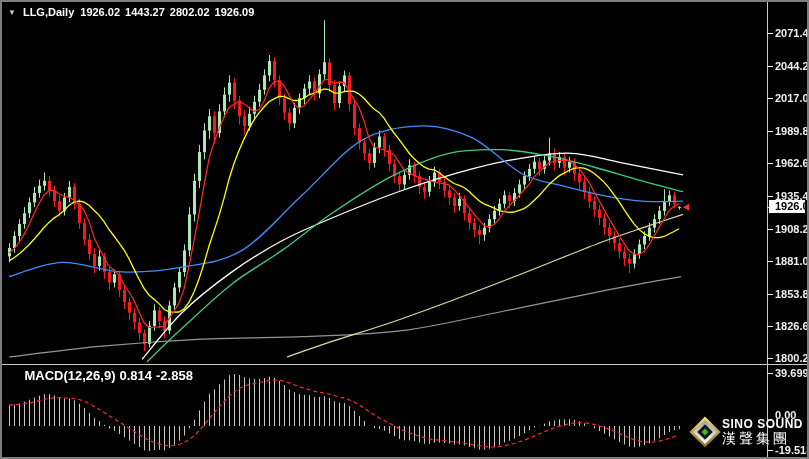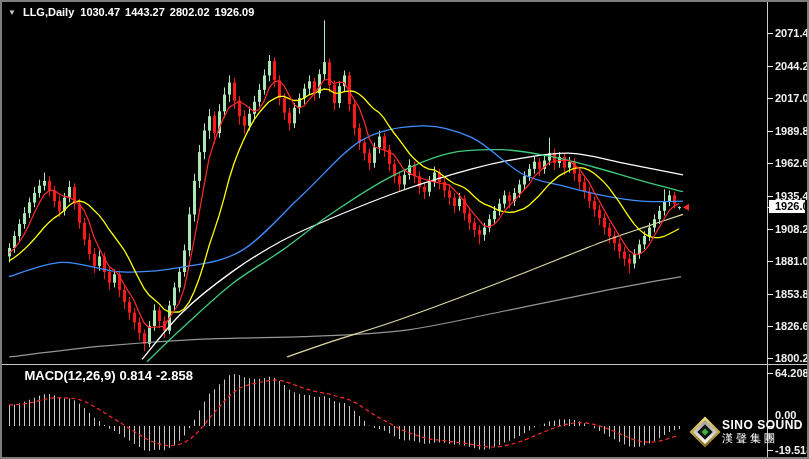--- a/index.html
+++ b/index.html
@@ -34,21 +34,21 @@
   #logo .diamond-wrap{position:relative;width:34px;height:34px;flex:0 0 auto;}
   #logo .d1,#logo .d2,#logo .d3,#logo .d4{
     position:absolute;left:50%;top:50%;transform:translate(-50%,-50%) rotate(45deg);
   }
   #logo .d1{width:22px;height:22px;background:linear-gradient(135deg,#f7e27a,#8a6d1c);}
   #logo .d2{width:17px;height:17px;background:linear-gradient(315deg,#ffffff,#9a9a9a);}
   #logo .d3{width:11px;height:11px;background:#141414;}
   #logo .d4{width:5px;height:5px;background:#3db53d;}
   #logo .logo-text{color:#fff;line-height:1.05;}
   #logo .l1{font-size:12px;font-weight:700;letter-spacing:.5px;}
-  #logo .l2{font-size:11px;letter-spacing:3px;margin-top:1px;white-space:nowrap;}
+  #logo .l2{font-size:14px;letter-spacing:3px;margin-top:1px;white-space:nowrap;}
 </style>
 </head>
 <body>
 
 <div id="window">
 
   <svg id="chart-svg" width="809" height="459">
       <g>
         <line x1="7.5" y1="241.2" x2="7.5" y2="260.4" stroke="#ace8b5" stroke-width="1"></line>
         <rect x="6" y="246.0" width="3" height="8.4" fill="#ace8b5"></rect>
@@ -484,42 +484,42 @@
       <line x1="765" y1="356.5" x2="771" y2="356.5" stroke="#f0f0f0" stroke-width="1"></line>
       <line x1="765" y1="205.5" x2="771" y2="205.5" stroke="#f0f0f0" stroke-width="1"></line>
       <line x1="765" y1="371.5" x2="771" y2="371.5" stroke="#f0f0f0" stroke-width="1"></line>
       <line x1="765" y1="424.5" x2="771" y2="424.5" stroke="#f0f0f0" stroke-width="1"></line>
       <line x1="765" y1="448.5" x2="771" y2="448.5" stroke="#f0f0f0" stroke-width="1"></line>
     </svg>
 
   <div class="title-bar">
     <span class="tri">▼</span>
     <span>LLG,Daily</span>
-    <span class="ohlc"><span>1030.47</span><span>1443.27</span><span>2802.02</span><span>1926.09</span></span>
+    <span class="ohlc"><span>1926.02</span><span>1443.27</span><span>2802.02</span><span>1926.09</span></span>
   </div>
 
   <div class="macd-label">
     <span>MACD(12,26,9)</span><span>0.814</span><span>-2.858</span>
   </div>
 
   <div class="cur-price" id="cur-price" style="top: 198px;">1926.09</div>
 
   <div id="labels-holder">
       <div class="axis-label" style="top: 25px;">2071.40</div>
       <div class="axis-label" style="top: 58px;">2044.20</div>
       <div class="axis-label" style="top: 90px;">2017.00</div>
       <div class="axis-label" style="top: 123px;">1989.80</div>
       <div class="axis-label" style="top: 155px;">1962.60</div>
       <div class="axis-label" style="top: 188px;">1935.40</div>
       <div class="axis-label" style="top: 221px;">1908.20</div>
       <div class="axis-label" style="top: 253px;">1881.00</div>
       <div class="axis-label" style="top: 286px;">1853.80</div>
       <div class="axis-label" style="top: 318px;">1826.60</div>
       <div class="axis-label" style="top: 350px;">1800.20</div>
-      <div class="axis-label" style="top: 365px;">64.208</div>
+      <div class="axis-label" style="top: 365px;">39.699</div>
       <div class="axis-label" style="top: 407px;">0.00</div>
       <div class="axis-label" style="top: 442px;">-19.518</div>
     </div>
 
   <div id="logo">
     <div class="diamond-wrap">
       <div class="d1"></div>
         <div class="d2"></div>
         <div class="d3"></div>
         <div class="d4"></div>

